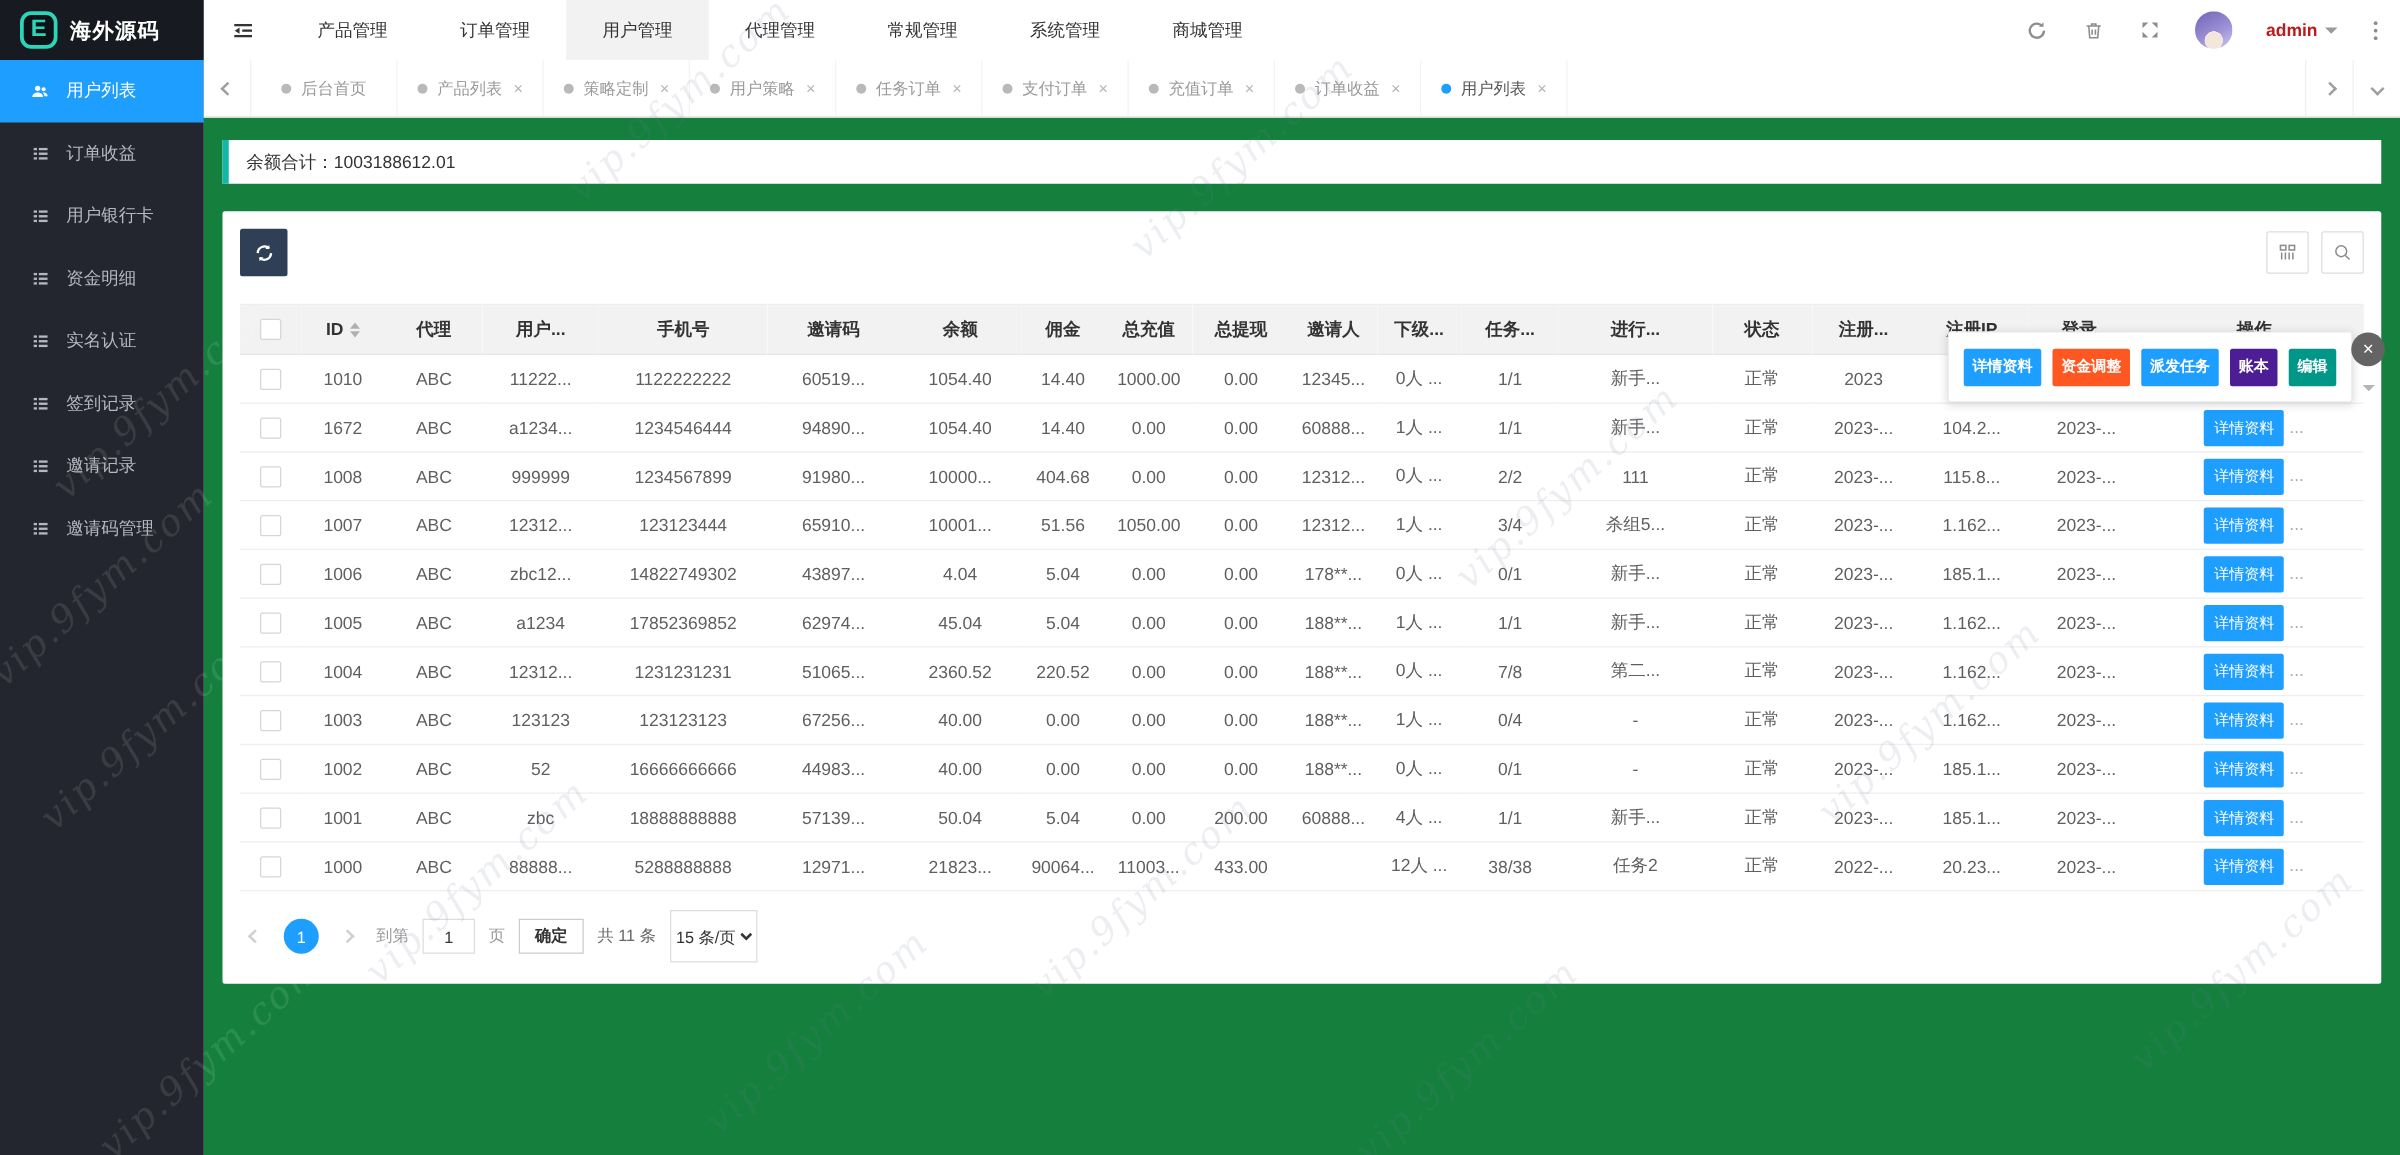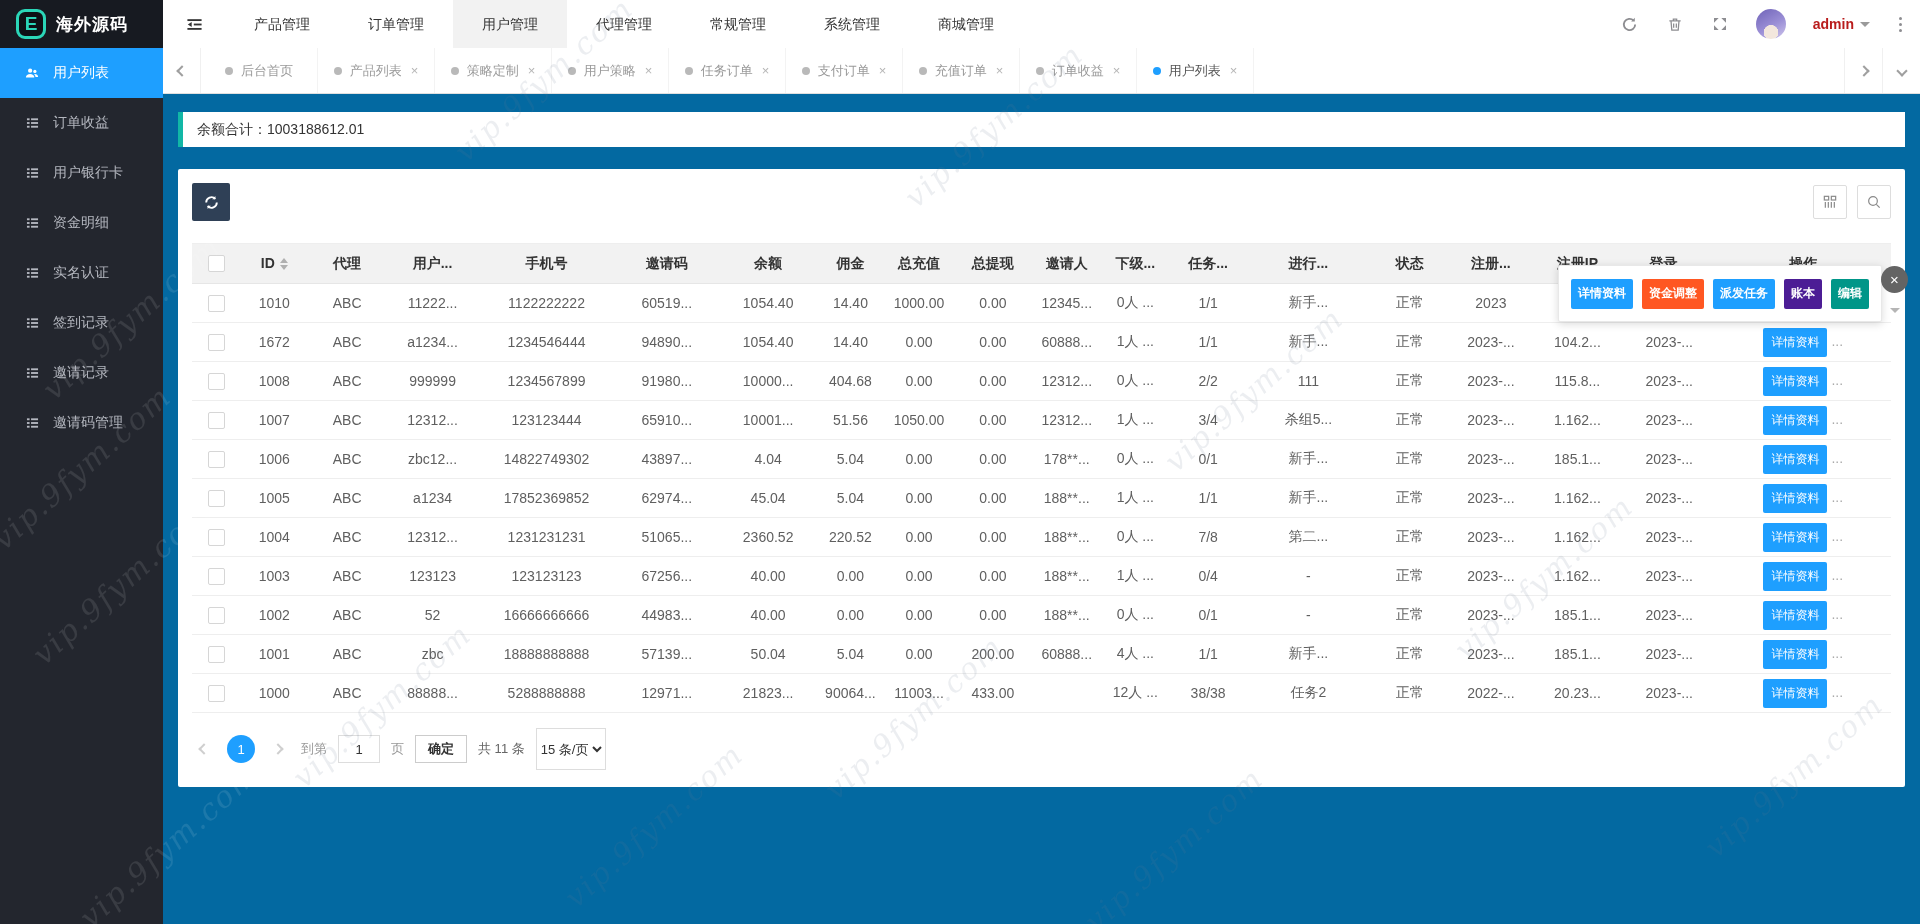--- a/index.html
+++ b/index.html
@@ -49,21 +49,21 @@
   .chev-left  { transform:rotate(45deg); }
   .chev-right { transform:rotate(-135deg); }
   .chev-down  { transform:rotate(-45deg); }
   
   .sidebar { position:absolute; left:0; top:48px; bottom:0; width:163px; background:#23262e; z-index:9; }
   .side-item { height:50px; display:flex; align-items:center; gap:13px; padding-left:24px;
                color:#b4b7bf; font-size:14px; cursor:pointer; }
   .side-item.active { background:#1E9FFF; color:#fff; }
   .side-icon { width:16px; height:16px; display:flex; align-items:center; justify-content:center; }
   
-  .main { position:absolute; left:163px; right:0; top:94px; bottom:0; background:#0369a1; }
+  .main { position:absolute; left:163px; right:0; top:94px; bottom:0; background:#15803d; }
   .balance-bar { margin:18px 15px 0; background:#fff; border-left:5px solid #12b7a6; height:35px;
                  display:flex; align-items:center; padding-left:14px; font-size:14px; color:#333; }
   .card { margin:22px 15px 0; background:#fff; border-radius:2px; position:relative; height:618px; padding:14px; }
   .refresh-btn { width:38px; height:38px; background:#2F4056; border:none; border-radius:2px; color:#fff;
                  display:flex; align-items:center; justify-content:center; cursor:pointer; }
   .card-tools { position:absolute; right:14px; top:16px; display:flex; gap:10px; }
   .tool-btn { width:34px; height:34px; border:1px solid #ddd; background:#fff; color:#888;
               display:flex; align-items:center; justify-content:center; cursor:pointer; border-radius:2px; }
   
   .table-wrap { margin-top:22px; }

